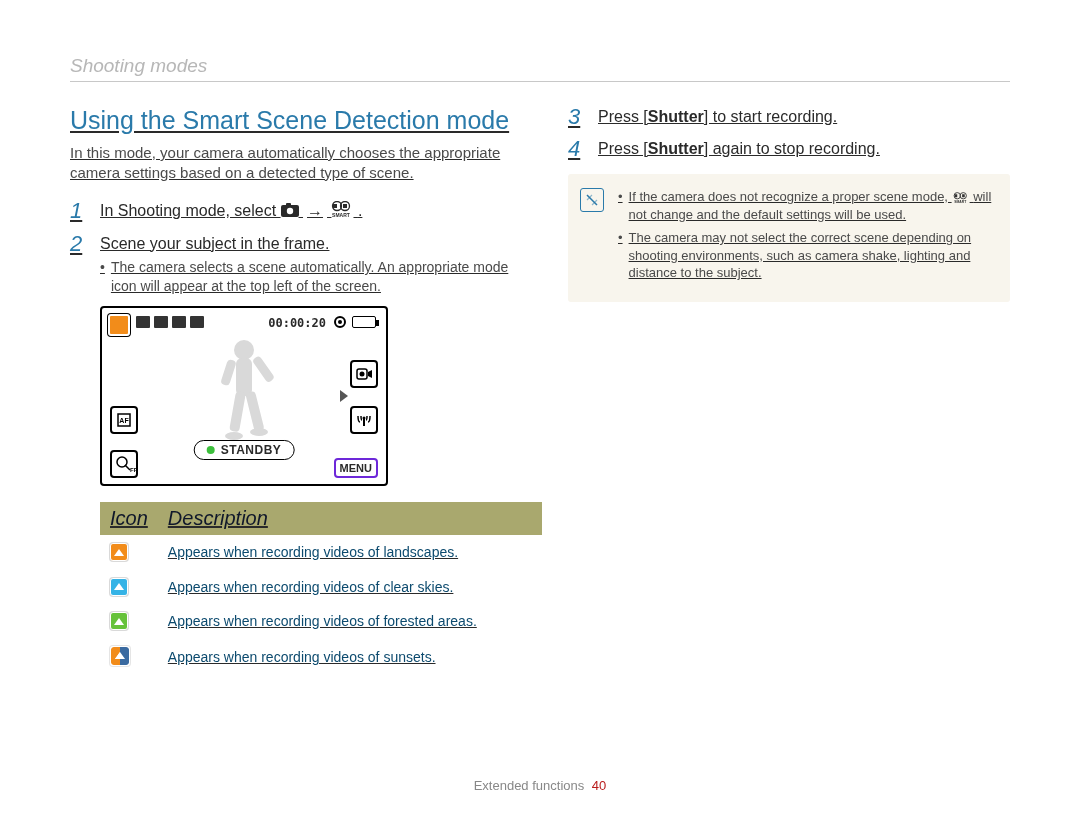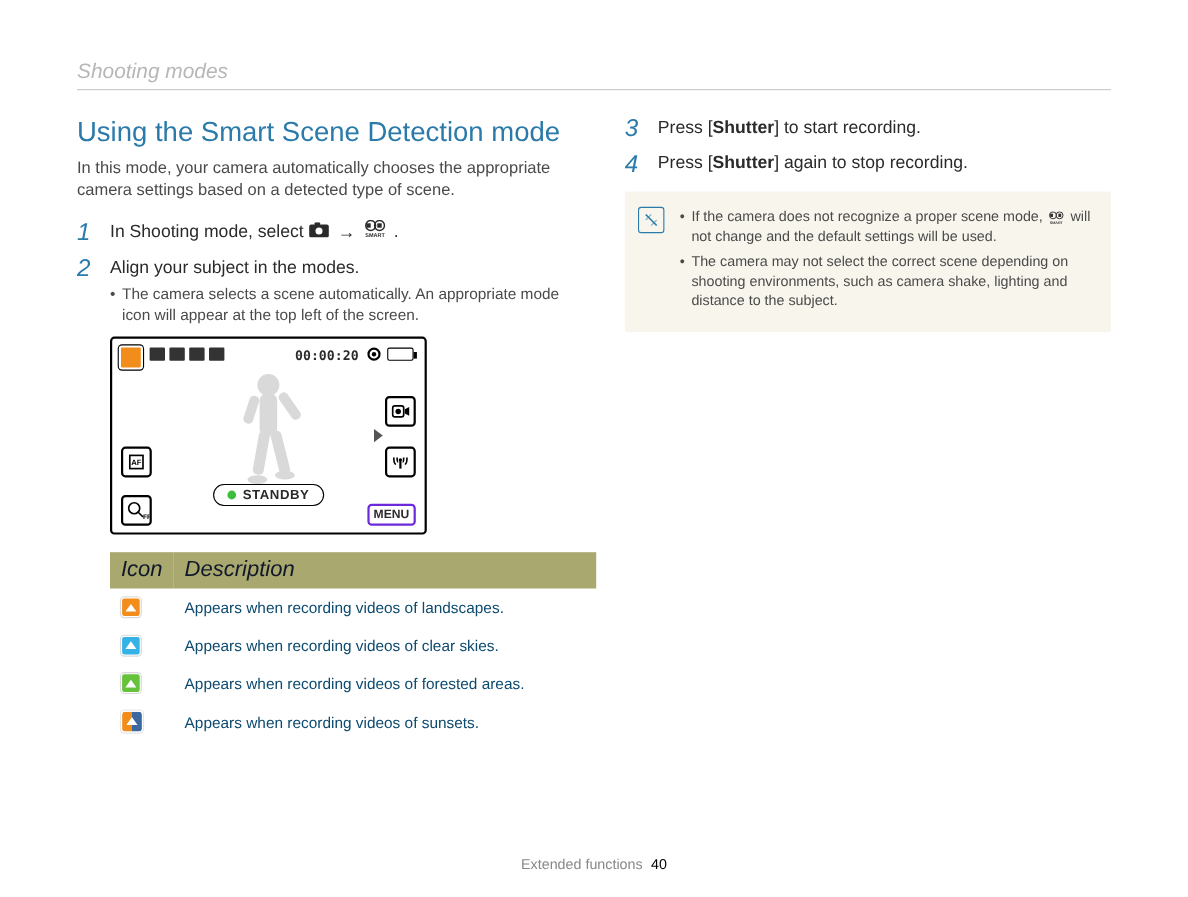--- a/index.html
+++ b/index.html
@@ -15,21 +15,21 @@
   }
   .header {
     color: #b7b7b7;
     font-size: 19px;
     font-weight: 300;
     border-bottom: 1px solid #c8c8c8;
     padding-bottom: 4px;
     margin-bottom: 24px;
     font-style: italic;
   }
-  .cols { display: flex; gap: 56px; }
+  .cols { display: flex; gap: 56px; text-decoration: underline; }
   .col { flex: 1; }
   h1 {
     color: #2a7aaa;
     font-size: 25px;
     font-weight: 300;
     margin-bottom: 8px;
   }
   .intro { font-size: 15px; color: #4a4a4a; line-height: 1.3; margin-bottom: 18px; }
   .step { display: flex; gap: 12px; margin-bottom: 10px; font-size: 16px; }
   .step-num { color: #2a7aaa; font-size: 22px; font-style: italic; font-weight: 300; width: 18px; line-height: 1; }
@@ -74,21 +74,21 @@
   .infobox .mark {
     position: absolute; left: 12px; top: 14px; width: 24px; height: 24px;
     border: 1.5px solid #2a7aaa; border-radius: 3px; display:flex; align-items:center; justify-content:center;
     color: #2a7aaa;
   }
   .infobox ul { list-style: none; font-size: 13px; color: #4a4a4a; }
   .infobox li { display: flex; gap: 6px; margin-bottom: 6px; line-height: 1.35; }
   .infobox li:before { content: "•"; }
   .tiny-smart { display:inline-flex; align-items:center; gap:1px; vertical-align: middle;}
   .footer { position: absolute; bottom: 22px; left: 0; right: 0; text-align: center; font-size: 13px; color: #888; }
-  .footer .pn { color: #000000; margin-left: 4px; }
+  .footer .pn { color: #b91c1c; margin-left: 4px; }
   b { font-weight: 600; }
 </style>
 </head>
 <body>
 
 <div class="header">Shooting modes</div>
 
 <div class="cols">
   <div class="col">
     <h1>Using the Smart Scene Detection mode</h1>
@@ -115,21 +115,21 @@
               <text x="10" y="15.5" font-size="5" text-anchor="middle" fill="#2a2a2a" font-weight="bold">SMART</text>
             </svg>
         </span>
         <span> .</span>
       </div>
     </div>
 
     <div class="step">
       <div class="step-num">2</div>
       <div class="step-body">
-        <span>Align your subject in the modes.</span>
+        <span>Scene your subject in the frame.</span>
         <div class="note">
           <span>•</span>
           <span>The camera selects a scene automatically. An appropriate mode icon will appear at the top left of the screen.</span>
         </div>
       </div>
     </div>
 
     <div class="shot">
       <div class="tl-icon"></div>
       <div class="tl-row">

